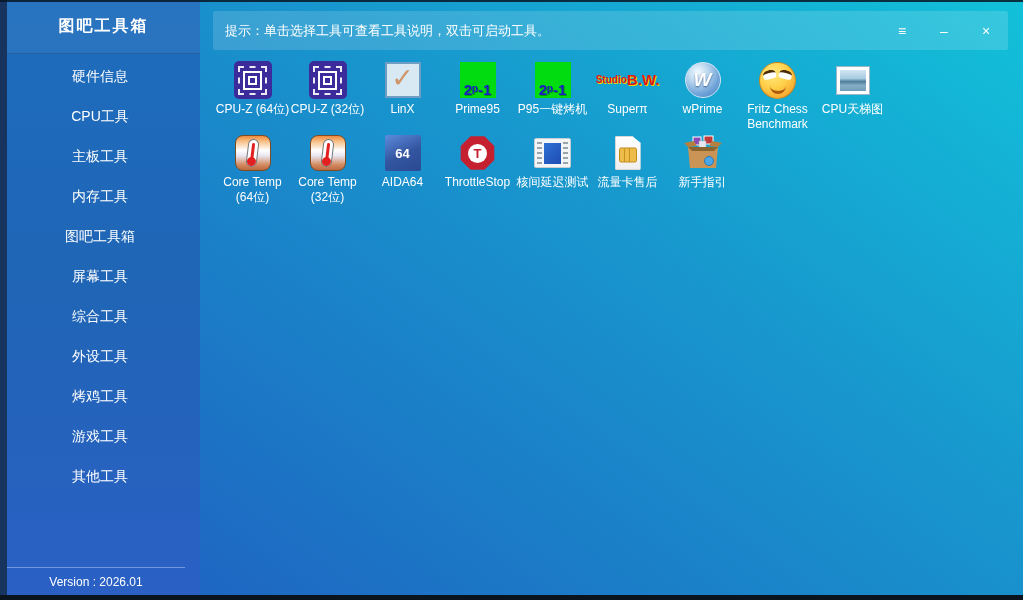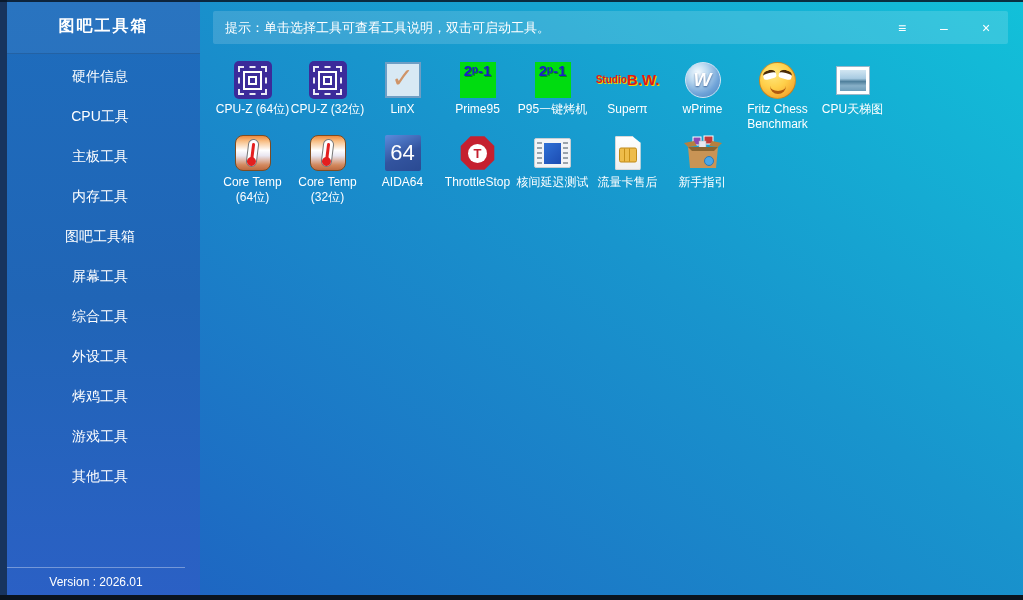--- a/index.html
+++ b/index.html
@@ -13,21 +13,21 @@
 
   
   .sidebar {position:absolute;left:0;top:0;width:200px;height:100%;background:linear-gradient(180deg,#1e6dbd 0%,#2065b6 50%,#2b60c5 100%);z-index:2;}
   .sidebar-title {height:54px;display:flex;align-items:center;justify-content:center;font-size:16px;font-weight:600;color:#fff;letter-spacing:2px;background:rgba(255,255,255,0.05);border-bottom:1px solid rgba(0,0,0,0.14);padding-left:7px;box-sizing:border-box;}
   .nav {padding-top:3px;padding-left:0;}
   .nav-item {height:40px;display:flex;align-items:center;justify-content:center;color:#fff;font-size:14px;cursor:pointer;}
   .version-bar {position:absolute;left:7px;right:15px;bottom:5px;height:27px;border-top:1px solid rgba(255,255,255,0.35);display:flex;align-items:center;justify-content:center;color:#fff;font-size:12px;}
 
   
   .main {position:absolute;left:200px;top:0;right:0;bottom:0;background:linear-gradient(to top right,#1e66c2 0%,#1895cd 55%,#12c1d9 100%);z-index:1;}
-  .tipbar {position:absolute;left:13px;top:11px;width:795px;height:33px;background:rgba(255,255,255,0.15);border-radius:2px;display:flex;align-items:center;color:#fff;font-size:13px;padding:0 12px;box-sizing:border-box;}
+  .tipbar {position:absolute;left:13px;top:11px;width:795px;height:39px;background:rgba(255,255,255,0.15);border-radius:2px;display:flex;align-items:center;color:#fff;font-size:13px;padding:0 12px;box-sizing:border-box;}
   .tip-text {flex:1;white-space:nowrap;overflow:hidden;}
   .win-controls {display:flex;gap:26px;margin-left:12px;padding-right:2px;}
   .win-btn {color:#fff;font-size:14px;width:16px;text-align:center;cursor:pointer;line-height:1;}
 
   
   .tool-row {position:absolute;display:flex;}
   .tool-row.r1 {left:15px;top:56px;}
   .tool-row.r2 {left:15px;top:129px;}
   .tool-cell {width:75px;display:flex;flex-direction:column;align-items:center;cursor:pointer;}
   .tool-iconwrap {margin-top:4px;height:40px;display:flex;align-items:center;justify-content:center;}
@@ -38,21 +38,21 @@
   
   .ic-cpuz {width:38px;height:38px;border-radius:5px;background:#3c2b9a;display:flex;align-items:center;justify-content:center;}
   .cpuz-chip {width:19px;height:19px;border:2px solid #fff;box-sizing:border-box;position:relative;outline:2px dashed rgba(255,255,255,0.9);outline-offset:3px;}
   .cpuz-chip::before {content:'';position:absolute;inset:3px;border:2px solid #fff;}
 
   
   .ic-linx {width:36px;height:36px;background:#d8e9f4;border:2px solid #6f9ec4;display:flex;align-items:center;justify-content:center;}
   .ic-linx::before {content:'✓';color:#cf9468;font-size:27px;font-weight:bold;line-height:1;margin-top:-4px;}
 
   
-  .ic-green {width:36px;height:36px;background:#00dc10;display:flex;align-items:flex-start;justify-content:center;}
+  .ic-green {width:36px;height:36px;background:#00dc10;display:flex;align-items:flex-end;justify-content:center;}
   .green-text {color:#1c1cc8;font-weight:bold;font-size:15px;text-shadow:1px 1px 0 rgba(0,70,0,0.45);}
 
   
   .ic-superpi {width:40px;height:38px;display:flex;align-items:center;justify-content:center;line-height:1.05;}
   .sp1 {font-size:10px;font-weight:800;color:#e01818;text-shadow:1px 1px 0 #f0d400;}
   .sp2 {font-size:15px;font-weight:800;color:#e01818;text-shadow:1px 1px 0 #f0d400;}
 
   
   .ic-wprime {width:36px;height:36px;border-radius:50%;background:radial-gradient(circle at 35% 28%,#f4fbff 0%,#bcd9f0 30%,#6fa3d8 65%,#4a80bc 100%);border:1px solid #d0e4f4;display:flex;align-items:center;justify-content:center;}
   .wprime-w {color:#fff;font-size:19px;font-weight:bold;font-style:italic;text-shadow:0 1px 2px rgba(20,60,120,0.7);}
@@ -77,21 +77,21 @@
   .burner-label {color:#2bd51c;font-size:6px;line-height:7px;margin-top:1px;letter-spacing:0.5px;}
 
   
   .ic-coretemp {width:36px;height:36px;border-radius:8px;border:1px solid #7d4c22;background:linear-gradient(180deg,#ee8a3c 0%,#f8c088 16%,#ffffff 42%,#e9e6f0 58%,#d3895e 85%,#bd6a40 100%);display:flex;align-items:center;justify-content:center;}
   .thermo {width:11px;height:28px;background:#fdfdfd;border:1.5px solid #777;border-radius:6px;position:relative;transform:rotate(7deg);box-sizing:border-box;}
   .thermo::before {content:'';position:absolute;left:50%;top:3px;bottom:5px;width:3px;margin-left:-1.5px;background:#e31f1f;border-radius:2px;}
   .thermo::after {content:'';position:absolute;left:50%;bottom:0;width:9px;height:9px;margin-left:-4.5px;background:#e31f1f;border-radius:50%;}
 
   
   .ic-aida {width:36px;height:36px;border-radius:2px;background:linear-gradient(155deg,#5c8cdc 0%,#33549f 55%,#2a4a92 100%);display:flex;align-items:center;justify-content:center;}
-  .aida-text {color:#fff;font-size:22px;font-weight:normal;}
+  .aida-text {color:#fff;font-size:13px;font-weight:bold;}
 
   
   .ic-ts {width:35px;height:35px;background:#c5202f;clip-path:polygon(30% 2%,70% 2%,98% 30%,98% 70%,70% 98%,30% 98%,2% 70%,2% 30%);display:flex;align-items:center;justify-content:center;}
   .ts-circle {width:19px;height:19px;border-radius:50%;background:#fff;display:flex;align-items:center;justify-content:center;}
   .ts-t {color:#c5202f;font-weight:bold;font-size:13px;}
 
   
   .ic-film {width:37px;height:30px;background:#f2f4f6;border:1px solid #c6ced4;border-radius:2px;display:flex;align-items:center;justify-content:center;position:relative;}
   .ic-film::before,.ic-film::after {content:'';position:absolute;top:3px;bottom:3px;width:5px;background:repeating-linear-gradient(180deg,#9aa4ac 0 2px,transparent 2px 5px);}
   .ic-film::before {left:2px;}

